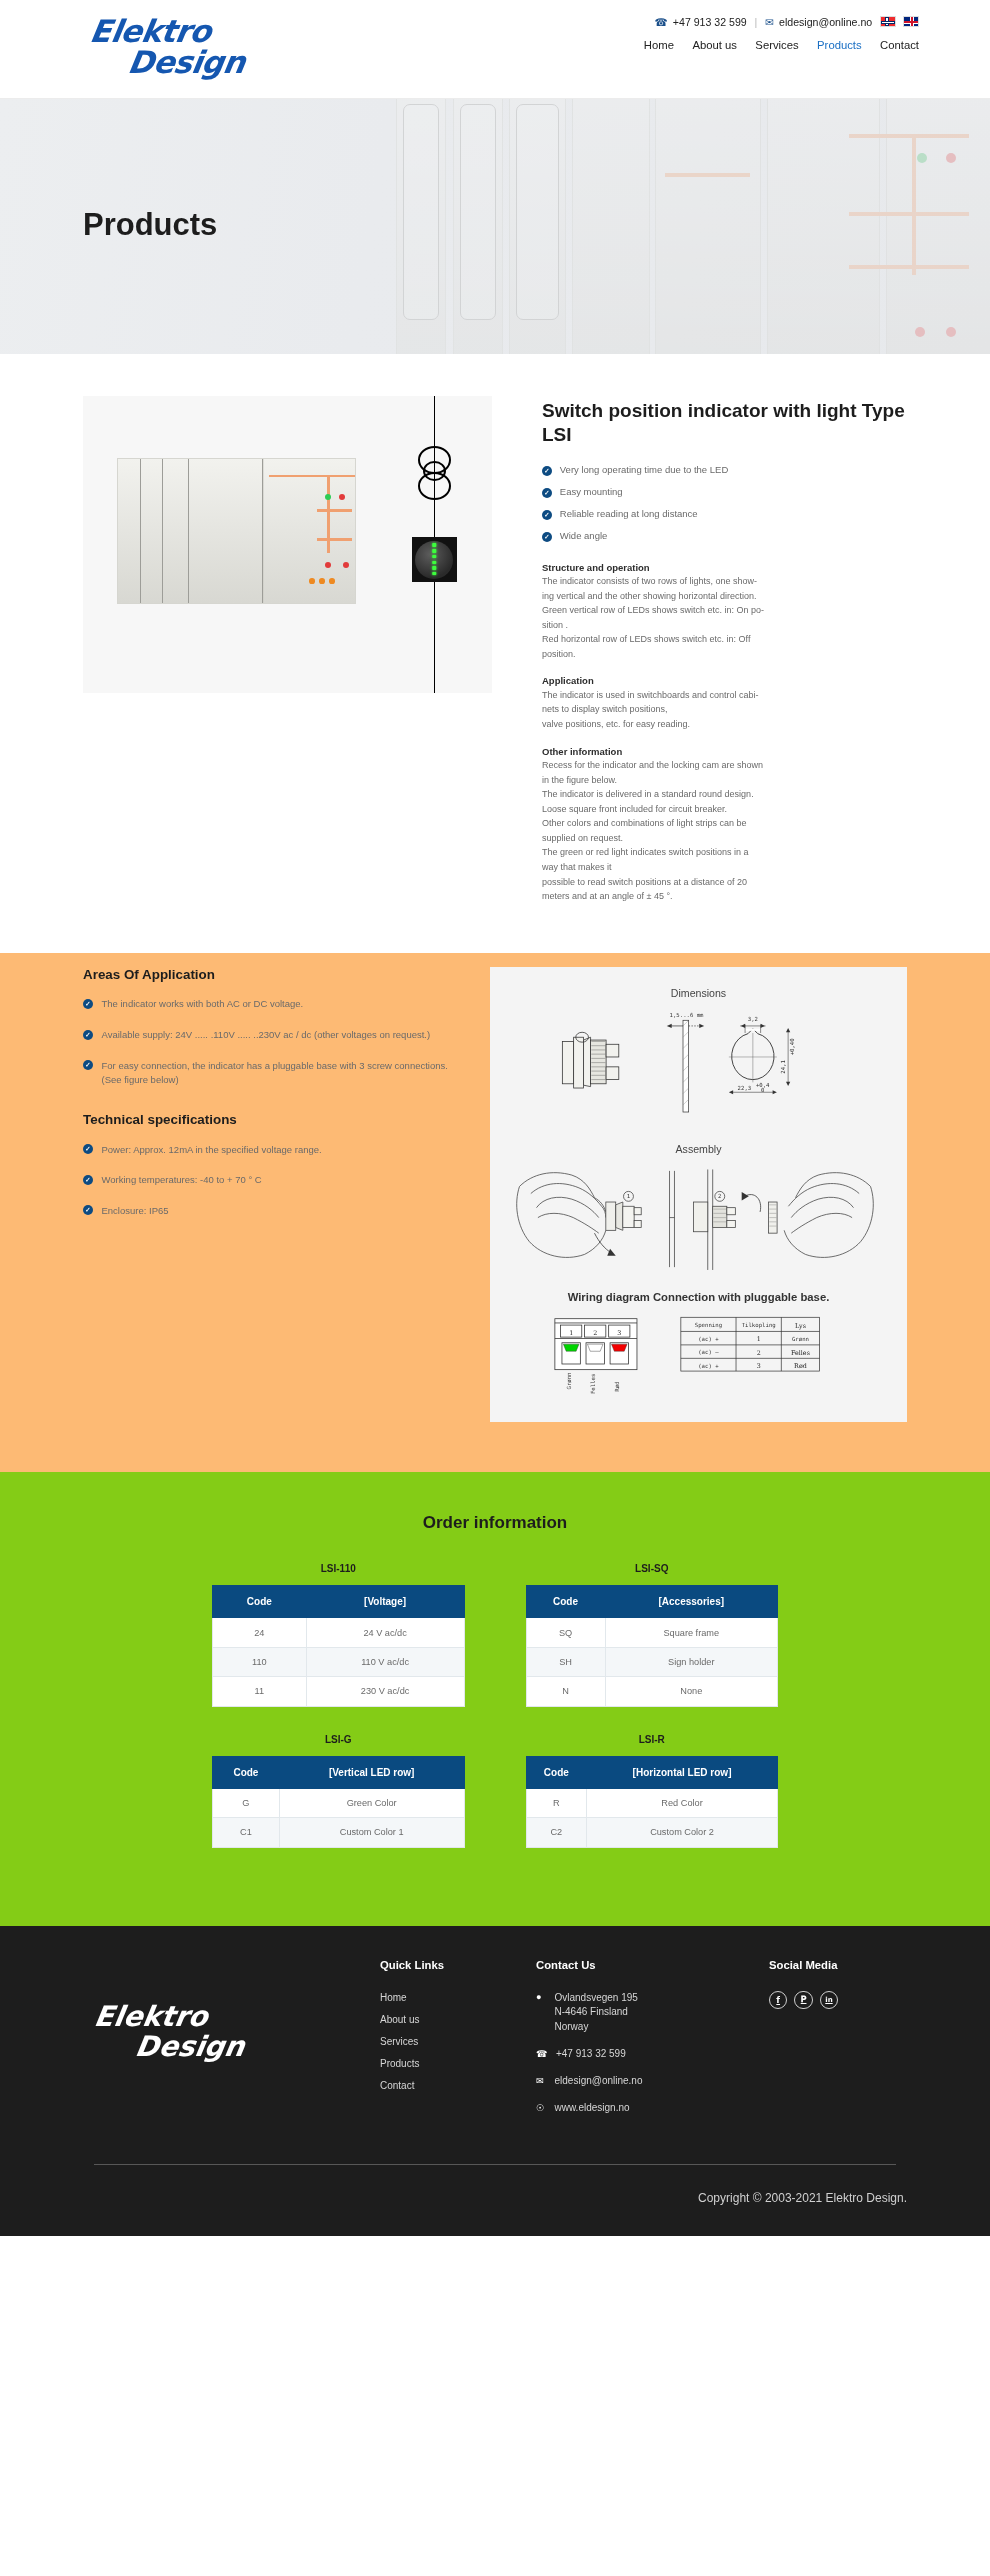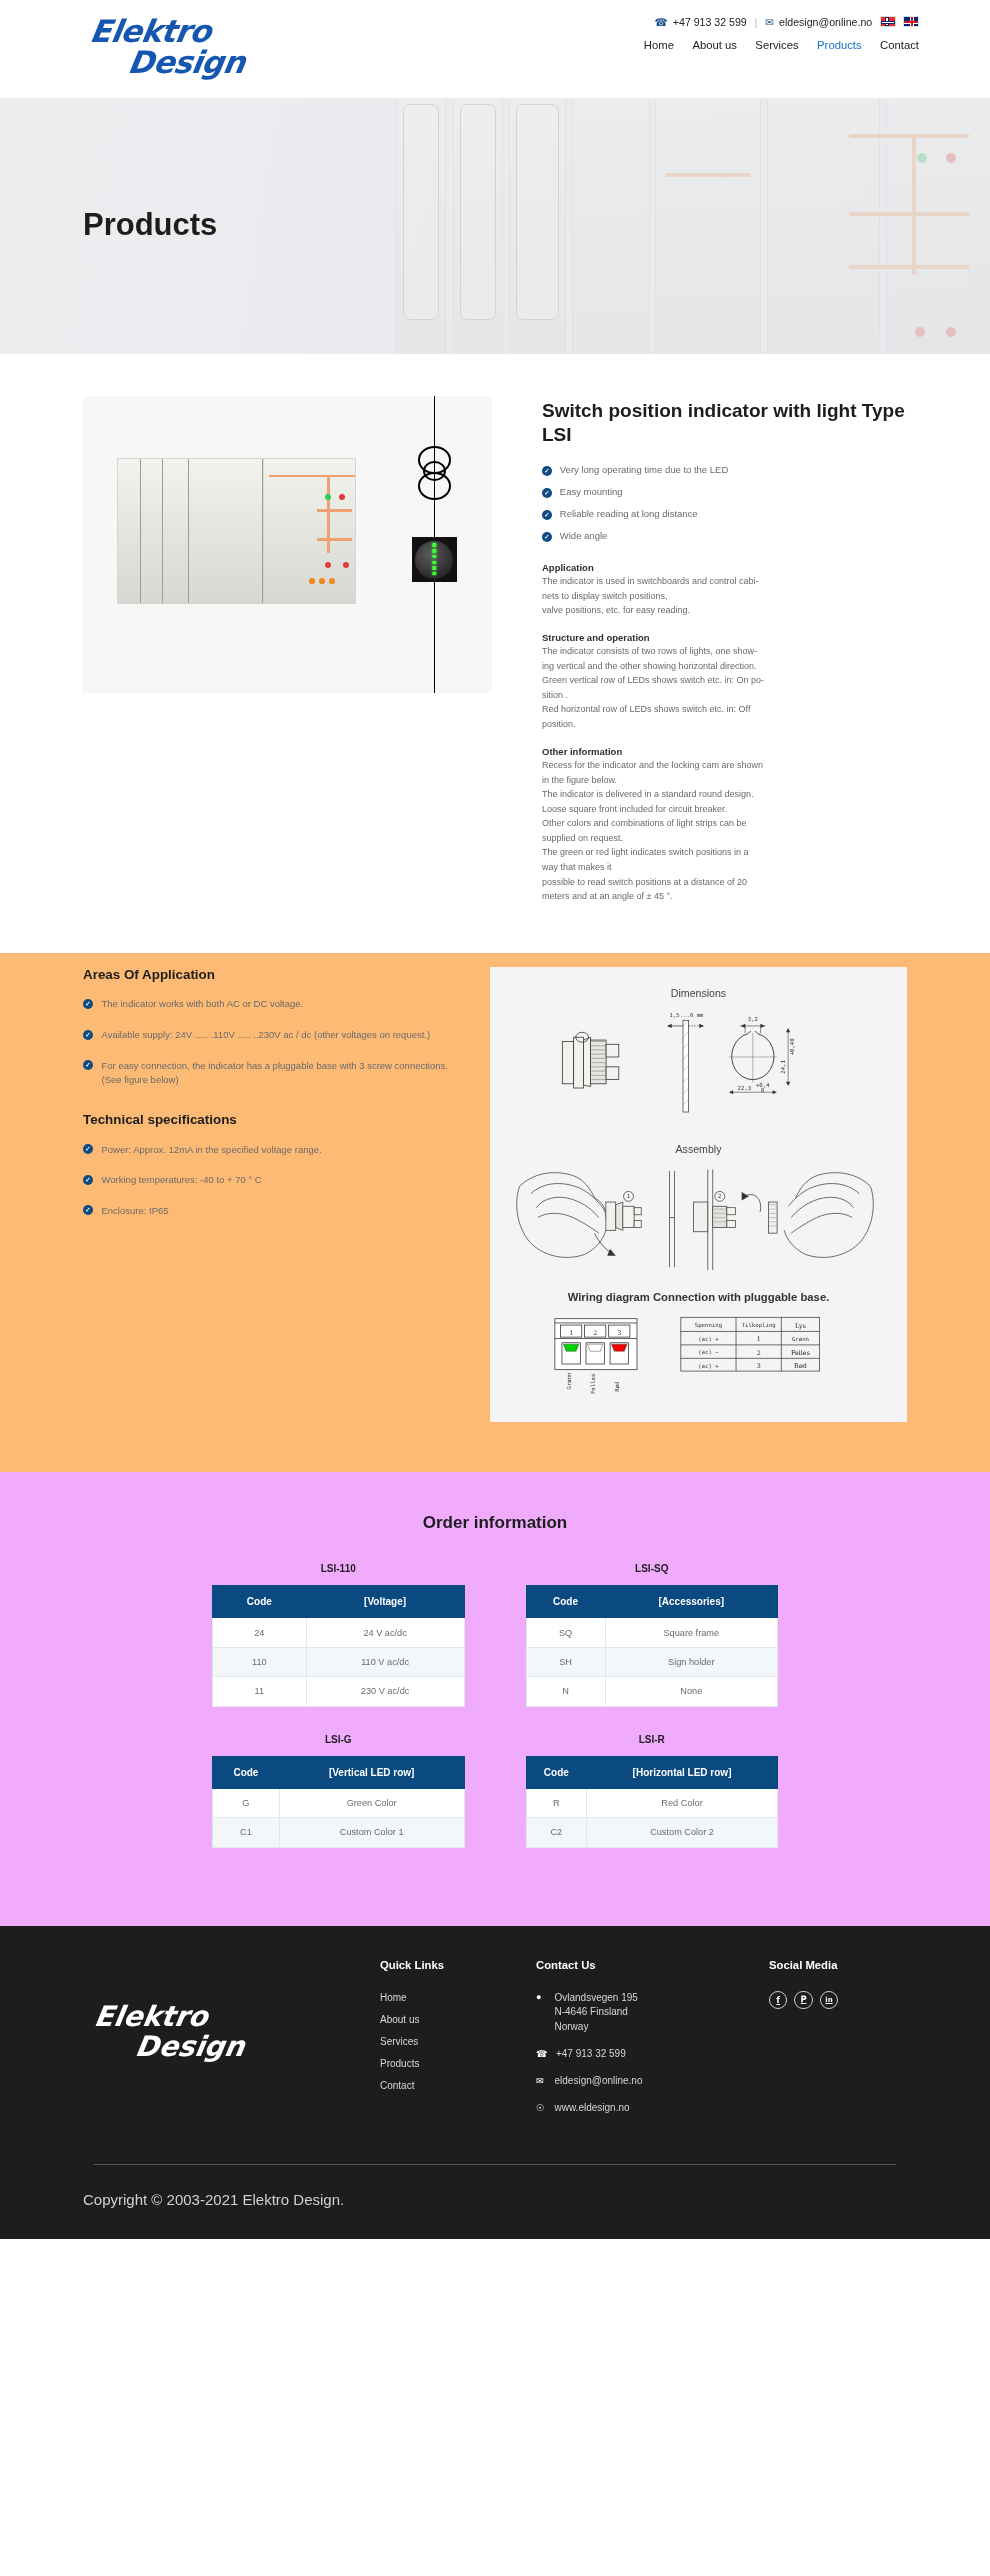--- a/index.html
+++ b/index.html
@@ -168,21 +168,21 @@
   .fig-caption.bold { font-weight: 700; font-size: 11.3px; color:#333; margin-top: 18.4px; }
   .dim-figure { height: 127px; position: relative; margin-bottom: 7px; }
   .asm-figure { height: 108px; position: relative; margin: 5.7px 0 4.2px 0;}
   .wiring-figure { height: 85px; position: relative; margin-top: 10px; }
 
   .tiny { font-family: "DejaVu Sans Mono", monospace; font-size: 8px; fill:#333; }
   .tinyb { font-family: "DejaVu Serif", serif; font-size: 9px; fill:#222; }
 
   
   .order-section {
-    width: 990px; background: #f0abfc; padding: 41px 83px 51px 83px;
+    width: 990px; background: #84cc16; padding: 41px 83px 51px 83px;
   }
   .order-title {
     text-align: center; font-size: 17px; font-weight: 700; color: #1d1d1d;
     margin-bottom: 30px;
   }
   .table-grid {
     display: grid; grid-template-columns: 1fr 1fr; gap: 0px 61px;
     max-width: 566px; margin: 0 auto;
   }
   .table-block { margin-bottom: 27px; }
@@ -228,21 +228,21 @@
   .social-row { display:flex; gap: 7px; }
   .social-btn {
     width: 18.4px; height: 18.4px; border-radius: 50%; border: 0.7px solid #cfcfcf;
     display:flex; align-items:center; justify-content:center; color:#fff;
     font-size: 8.5px; font-weight:700; font-family:"DejaVu Sans", sans-serif;
   }
   .footer-divider {
     margin: 28px 10.6px 0 10.6px; height: 0.7px; background: #575757;
   }
   .copyright {
-    text-align: left; font-size: 15px; color: #d0d0d0; padding: 27px 0 31px 0;
+    text-align: right; font-size: 12px; color: #d0d0d0; padding: 27px 0 31px 0;
   }
 </style>
 </head>
 <body>
 
 <header class="site-header">
   <div class="logo-wrap">
     <span class="logo-text logo-line1">Elektro</span>
     <span class="logo-text logo-line2">Design</span>
   </div>
@@ -357,33 +357,33 @@
           <span class="chk">✓</span>
           <span>Reliable reading at long distance</span>
         </li>
       <li>
           <span class="chk">✓</span>
           <span>Wide angle</span>
         </li>
     </ul>
 
     <div class="info-block">
-      <h4>Application</h4>
-      <p>The indicator is used in switchboards and control cabi-
-nets to display switch positions,
-valve positions, etc. for easy reading.</p>
-    </div>
-    <div class="info-block">
       <h4>Structure and operation</h4>
       <p>The indicator consists of two rows of lights, one show-
 ing vertical and the other showing horizontal direction.
 Green vertical row of LEDs shows switch etc. in: On po-
 sition .
 Red horizontal row of LEDs shows switch etc. in: Off
 position.</p>
+    </div>
+    <div class="info-block">
+      <h4>Application</h4>
+      <p>The indicator is used in switchboards and control cabi-
+nets to display switch positions,
+valve positions, etc. for easy reading.</p>
     </div>
     <div class="info-block">
       <h4>Other information</h4>
       <p>Recess for the indicator and the locking cam are shown
 in the figure below.
 The indicator is delivered in a standard round design.
 Loose square front included for circuit breaker.
 Other colors and combinations of light strips can be
 supplied on request.
 The green or red light indicates switch positions in a

